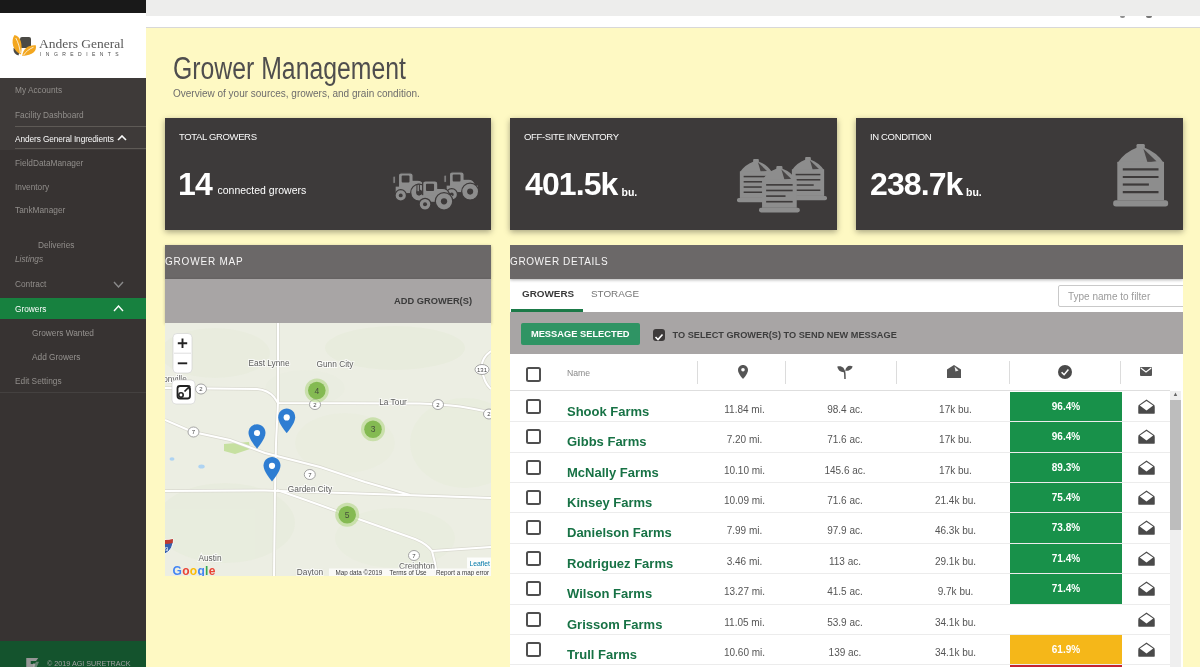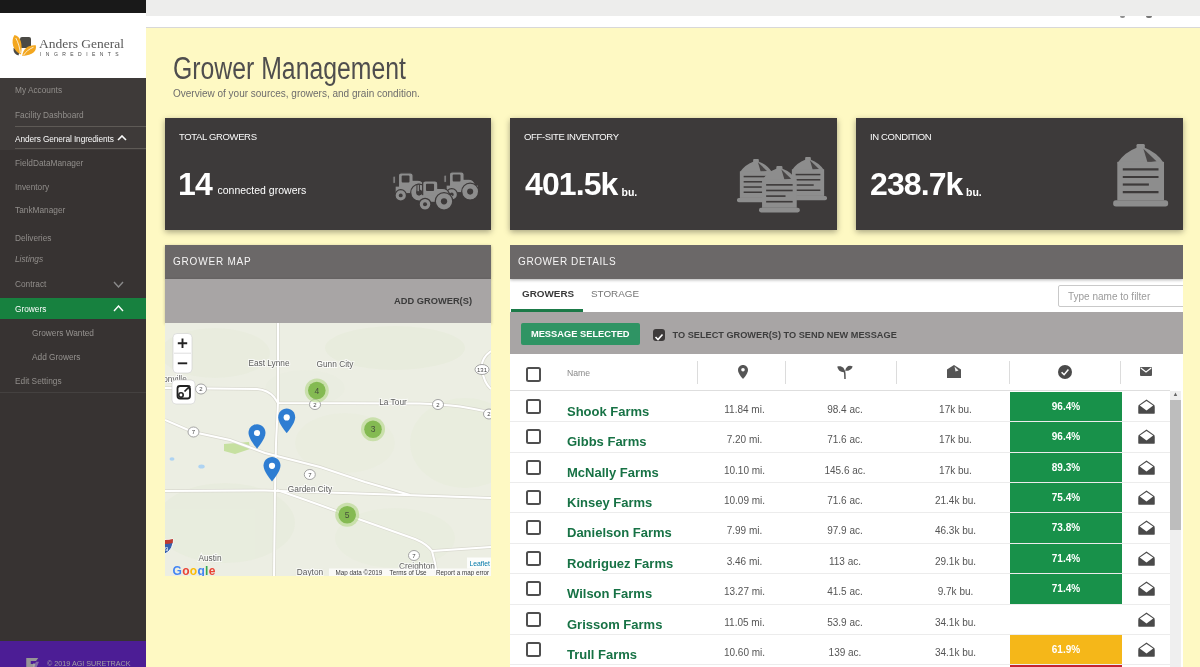--- a/index.html
+++ b/index.html
@@ -9,33 +9,33 @@
 #sb-topbar { position:absolute; left:0; top:0; width:146px; height:13px; background:#191919; }
 #sb-logo { position:absolute; left:0; top:13px; width:146px; height:65px; background:#ffffff; }
 #agname { position:absolute; left:39px; top:23px; font-family:"Liberation Serif", serif; font-size:13.5px; color:#595959; white-space:nowrap; }
 #aging { position:absolute; left:40px; top:37.5px; font-family:"Liberation Sans", sans-serif; font-size:5px; letter-spacing:4.45px; color:#4a4a4a; white-space:nowrap; }
 #sb-sub { position:absolute; left:0; top:150px; width:146px; height:491px; background:#373332; }
 .mi { position:absolute; left:15px; font-size:8.3px; line-height:10px; color:#918e8b; white-space:nowrap; }
 .mi2 { left:32px; }
 .sb-div { position:absolute; left:15px; width:131px; height:1px; background:#5e5a56; }
 #mi-growers-bg { position:absolute; left:0; top:297.5px; width:146px; height:21.5px; background:#17813f; }
 .sbchev { position:absolute; }
-#sb-footer { position:absolute; left:0; top:641px; width:146px; height:26px; background:#4c1d95; }
+#sb-footer { position:absolute; left:0; top:641px; width:146px; height:26px; background:#14532d; }
 
 #main { position:absolute; left:146px; top:16px; width:1054px; height:667px; background:#fef9c3; }
 #topstrip { position:absolute; left:0; top:0; width:1054px; height:12px; background:#ffffff; border-bottom:0.5px solid #d8d8d8; }
 h1 { position:absolute; left:27px; top:34.5px; font-size:31px; font-weight:400; color:#4f4e4e; white-space:nowrap; transform:scaleX(0.80); transform-origin:left top; }
 #subtitle { position:absolute; left:27px; top:71.5px; font-size:10px; color:#6d6c6c; }
 .card { position:absolute; top:102px; height:112px; background:#3d3a3a; box-shadow:0 2px 6px rgba(0,0,0,0.35); color:#fff; }
 .card .ct { position:absolute; left:14px; top:12.5px; font-size:9.5px; letter-spacing:-0.35px; color:#fbfbfb; }
 .card .num { position:absolute; font-size:32px; letter-spacing:-0.9px; font-weight:bold; color:#fff; line-height:30px; }
 .card .sub { position:absolute; font-size:10.5px; color:#fff; }
 .cicon { position:absolute; }
 
-.phead { position:absolute; height:34px; background:#6b6868; color:#f6f5f5; font-size:10px; letter-spacing:0.8px; line-height:34px; padding-left:8px; box-shadow:0 1px 3px rgba(0,0,0,0.3); }
+.phead { position:absolute; height:34px; background:#6b6868; color:#f6f5f5; font-size:10px; letter-spacing:0.8px; line-height:34px; padding-left:0; box-shadow:0 1px 3px rgba(0,0,0,0.3); }
 
 #map-sub { position:absolute; left:19px; top:263px; width:326px; height:44px; background:#a8a5a5; box-shadow:0 1px 3px rgba(0,0,0,0.25); }
 #addgrower { position:absolute; right:19px; top:17px; font-size:9.3px; font-weight:bold; color:#3b3b3b; }
 #mapbox { position:absolute; left:19px; top:307px; width:326px; height:253px; background:#eceee3; overflow:hidden; }
 
 #details { position:absolute; left:364px; top:229px; width:673px; height:438px; background:#ffffff; overflow:hidden; }
 #tab1 { position:absolute; left:12px; top:43px; font-size:9.9px; font-weight:bold; color:#3a3a3a; }
 #tab1u { position:absolute; left:1px; top:64px; width:71.5px; height:2.5px; background:#1b7a48; }
 #tab2 { position:absolute; left:81px; top:43px; font-size:9.9px; color:#757575; }
 #searchbox { position:absolute; left:516px; top:40px; width:151px; height:22px; border:1px solid #c9c9c9; border-radius:2px; background:#fff;margin-left:32px; }
@@ -100,21 +100,21 @@
   <div class="mi" style="top:109.5px;">Facility Dashboard</div>
   <div class="sb-div" style="top:126.3px;"></div>
   <div class="mi" style="top:133.5px;color:#fbfbfb;letter-spacing:-0.1px;">Anders General Ingredients</div>
   <svg class="sbchev" style="left:117px;top:135px;" width="10" height="6" viewBox="0 0 10 6">
       <polyline points="1,5 5,1 9,5" fill="none" stroke="#fbfbfb" stroke-width="1.6"></polyline>
     </svg>
   <div class="sb-div" style="top:147.5px;left:15px;"></div>
   <div class="mi" style="top:158px;">FieldDataManager</div>
   <div class="mi" style="top:181.5px;">Inventory</div>
   <div class="mi" style="top:204.5px;">TankManager</div>
-  <div class="mi" style="top:233px;">Deliveries</div>
+  <div class="mi" style="top:240px;margin-left:23px;">Deliveries</div>
   <div class="mi" style="top:254px;font-style:italic;">Listings</div>
   <div class="mi" style="top:279px;">Contract</div>
   <svg class="sbchev" style="left:113px;top:281px;" width="11" height="7" viewBox="0 0 11 7">
       <polyline points="1,1 5.5,6 10,1" fill="none" stroke="#8a8a8a" stroke-width="1.4"></polyline>
     </svg>
   <div id="mi-growers-bg"></div>
   <div class="mi" style="top:303.5px;color:#fdfdfd;">Growers</div>
   <svg class="sbchev" style="left:113px;top:305px;" width="11" height="7" viewBox="0 0 11 7">
       <polyline points="1,6 5.5,1 10,6" fill="none" stroke="#fdfdfd" stroke-width="1.4"></polyline>
     </svg>

